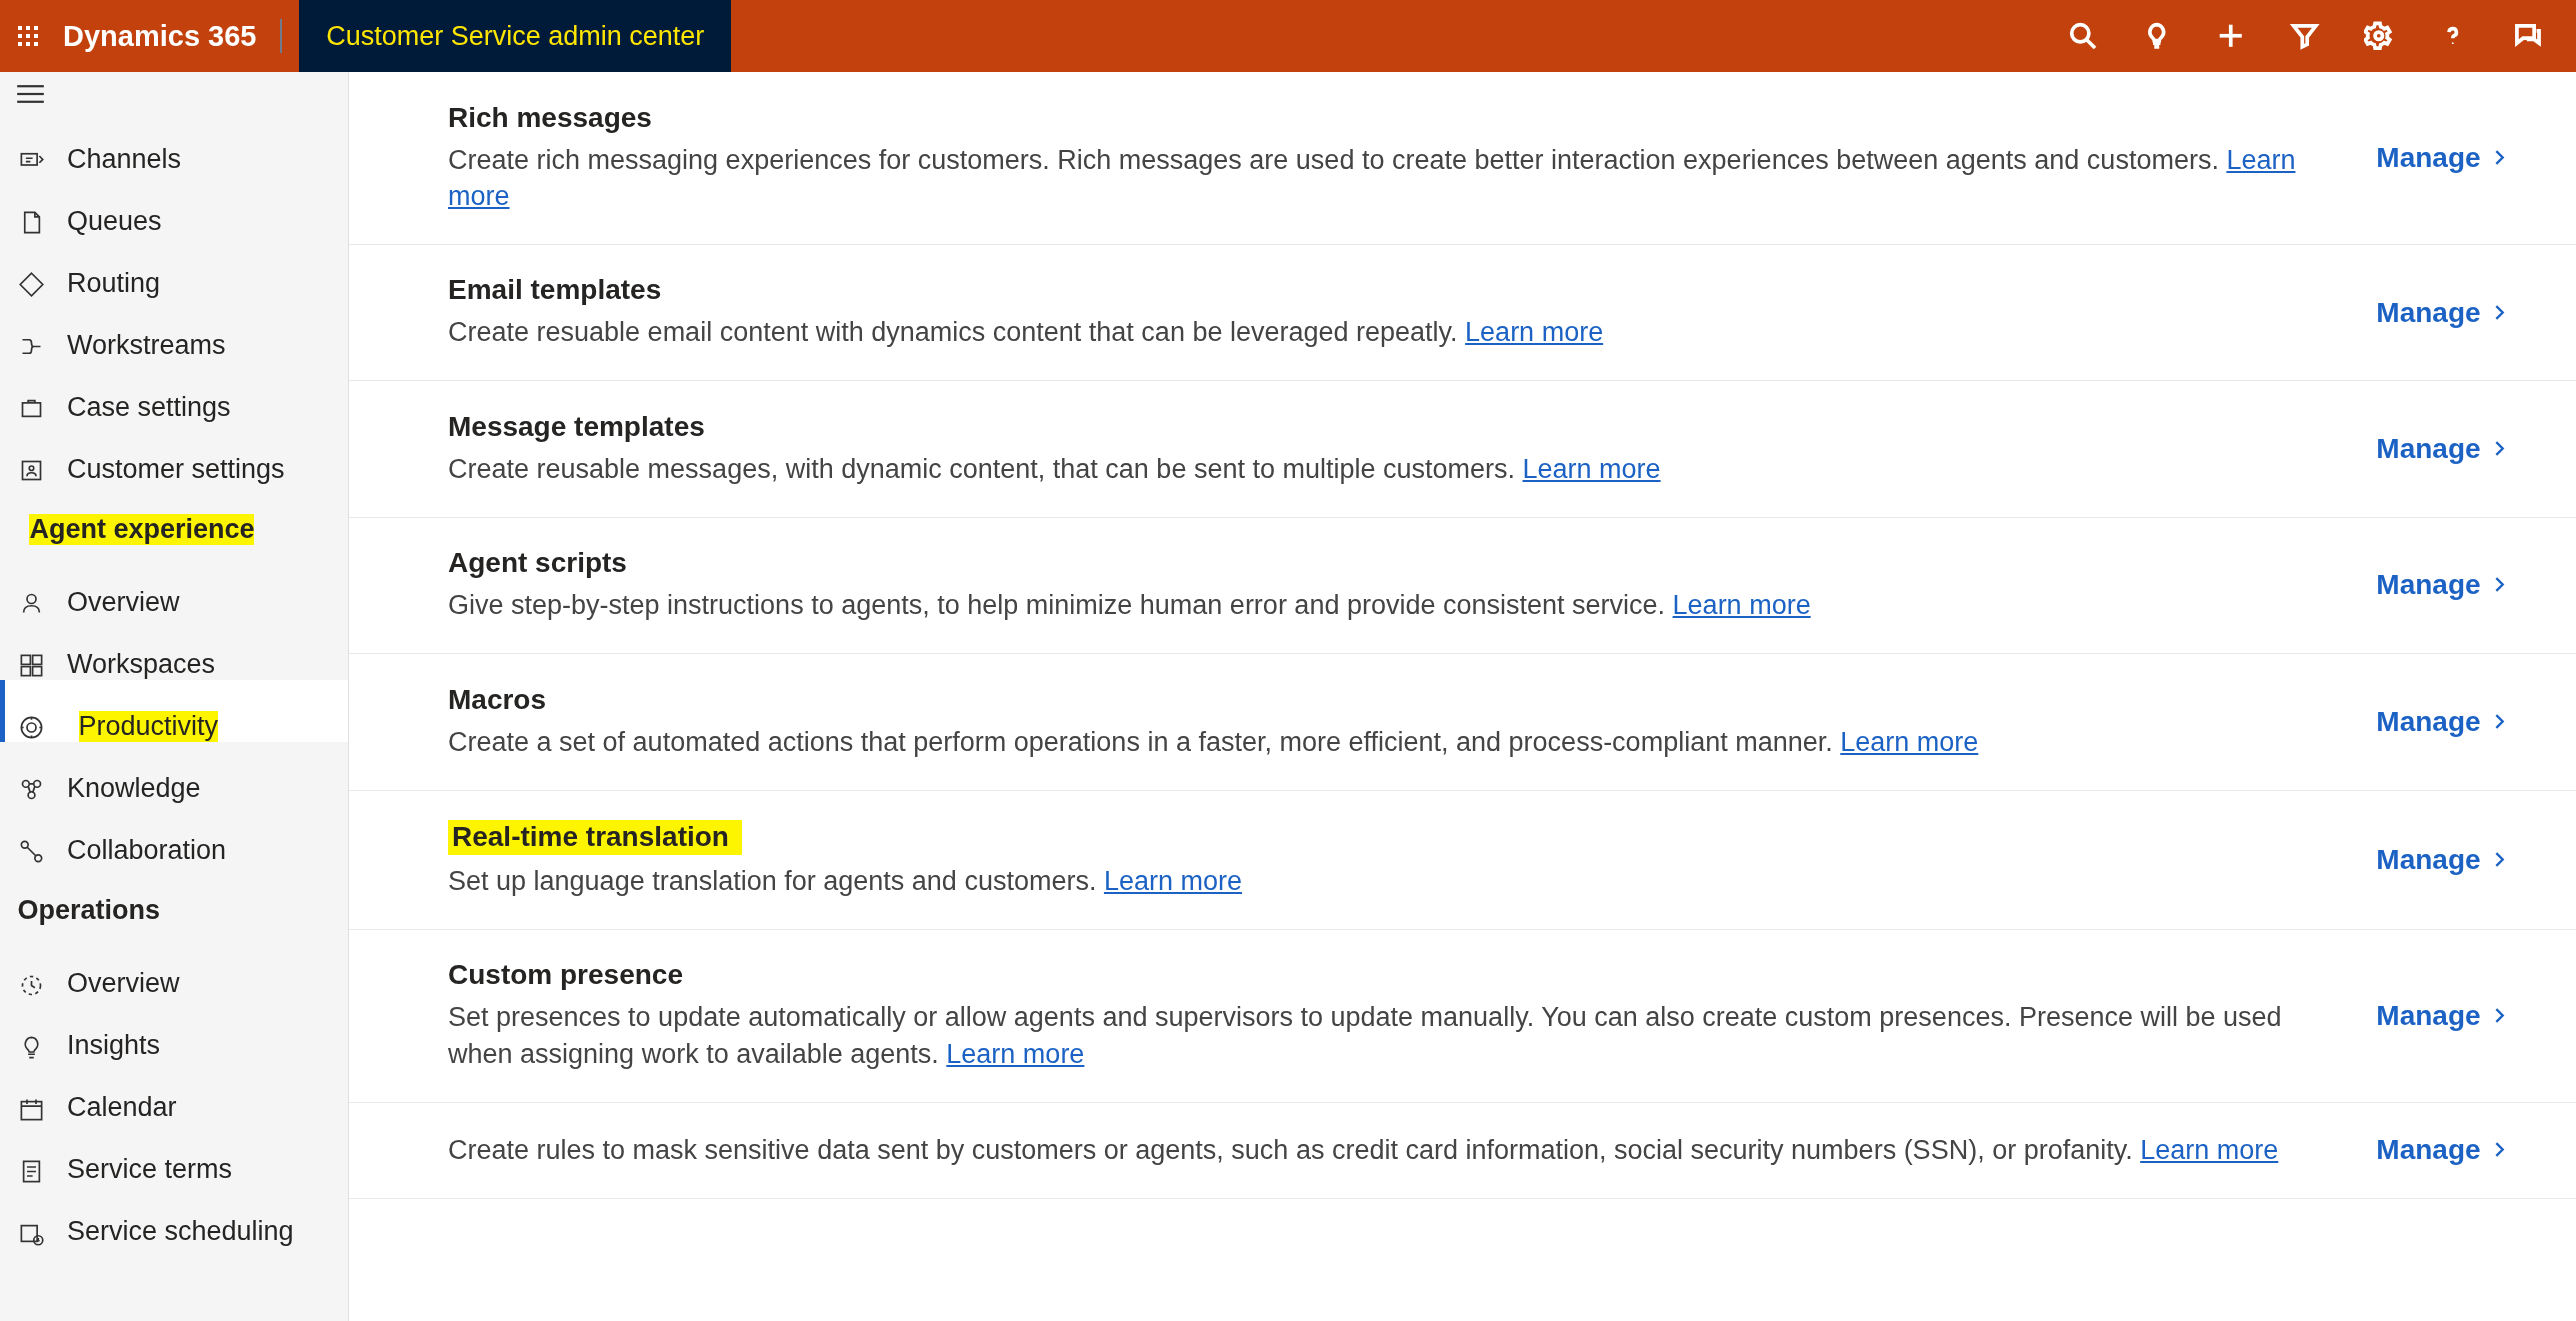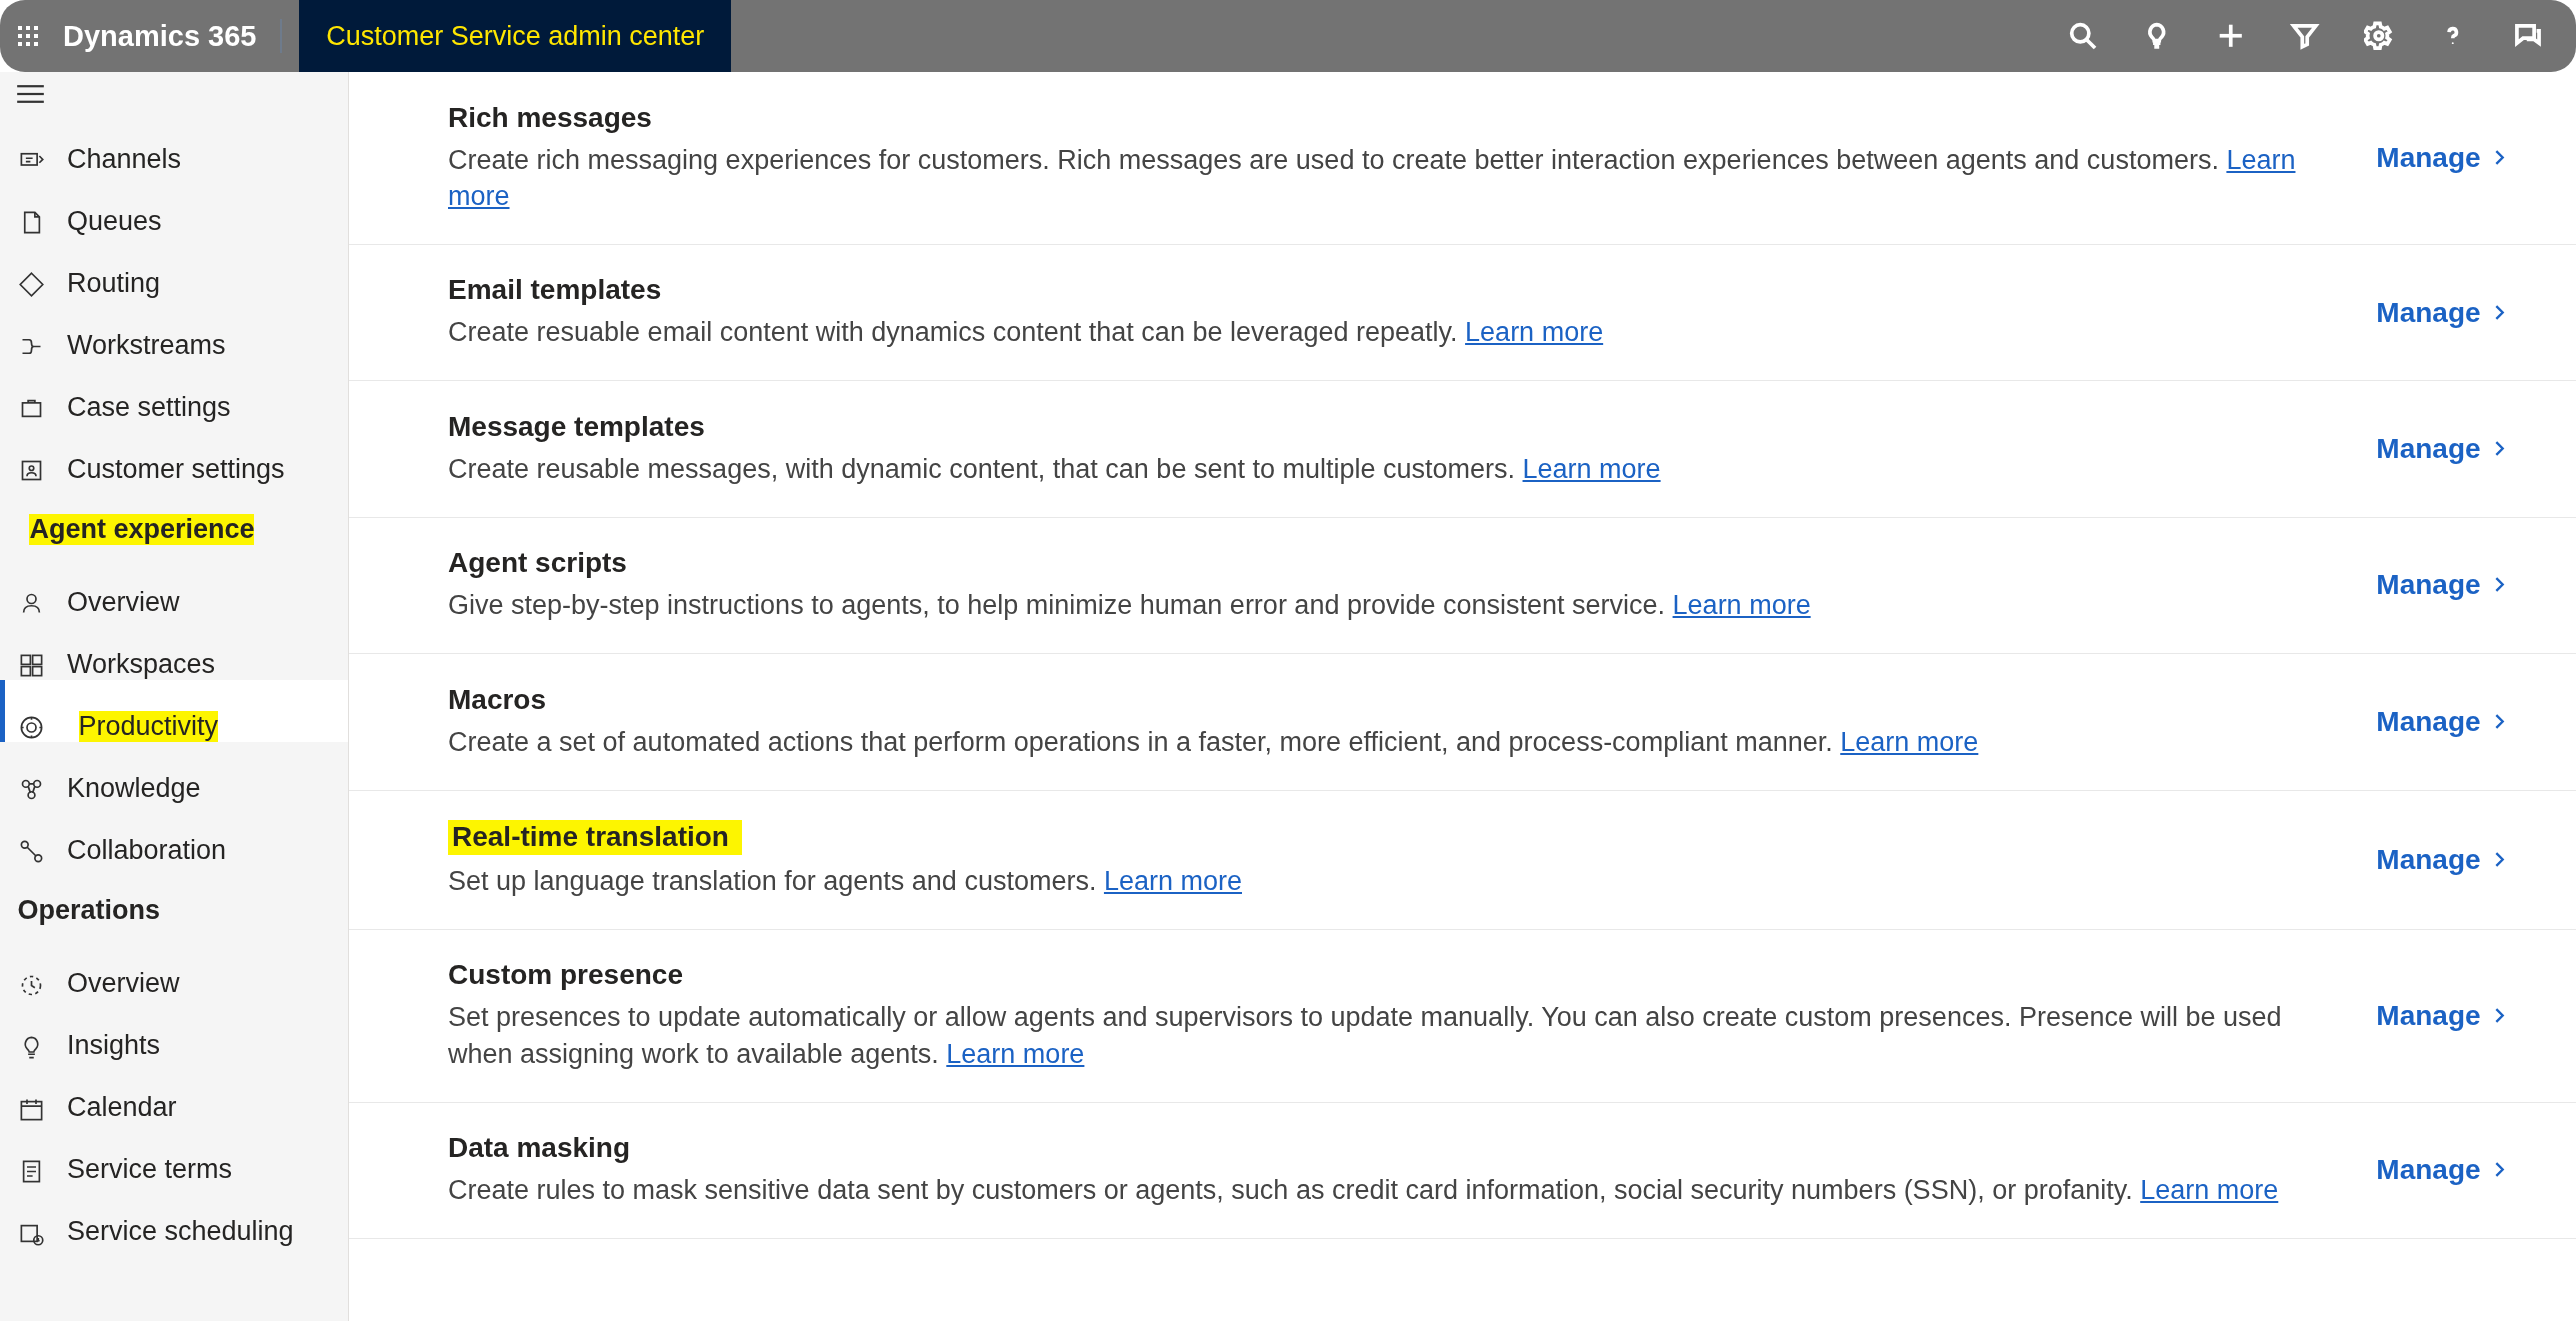--- a/index.html
+++ b/index.html
@@ -1,20 +1,20 @@
 <!DOCTYPE html>
 <html style="font-size:10.7px"><head>
 <meta charset="utf-8">
 <style>
   * { box-sizing: border-box; margin: 0; padding: 0; }
   html, body { width: 100%; height: 100%; font-family: "Segoe UI", Arial, sans-serif; background: #fff; color: #252423; }
   body { display: flex; flex-direction: column; }
 
   
-  .topnav { height: 72px; background: #737373; color: #fff; display: flex; align-items: center; padding: 0 12px; border-radius: 25px; }
+  .topnav { height: 72px; background: #c2410c; color: #fff; display: flex; align-items: center; padding: 0 12px; }
   .waffle { width: 32px; height: 32px; display: flex; align-items: center; justify-content: center; cursor: pointer; }
   .brand { font-weight: 600; font-size: 29px; color: #fff; margin-left: 19px; }
   .divider { width: 1.3px; height: 34px; background: #6e7b8c; margin: 0 17.4px 0 24px; }
   .app-title { font-size: 27px; color: #ffe600; background: #001a3a; padding: 0 27px; height: 100%; display: flex; align-items: center; }
   .topnav .spacer { flex: 1; }
   .topnav .icon-btn { width: 74px; height: 72px; display: flex; align-items: center; justify-content: center; cursor: pointer; }
   .topnav .icon-btn svg { stroke: #fff; fill: none; stroke-width: 3; }
 
   
   .body { flex: 1; display: flex; min-height: 0; }
@@ -366,21 +366,20 @@
           </div>
           <div class="manage">
             <span>Manage</span>
             <span><svg width="19" height="19" viewBox="0 0 24 24">
                 <path d="M8 4l8 8-8 8"></path>
               </svg></span>
           </div>
         </div>
         <div class="card">
           <div class="text">
-            <div class="title">Data masking</div>
             <div class="desc">Create rules to mask sensitive data sent by customers or agents, such as credit card information, social security numbers (SSN), or profanity. <a href="#">Learn more</a></div>
           </div>
           <div class="manage">
             <span>Manage</span>
             <span><svg width="19" height="19" viewBox="0 0 24 24">
                 <path d="M8 4l8 8-8 8"></path>
               </svg></span>
           </div>
         </div>
       </div>

